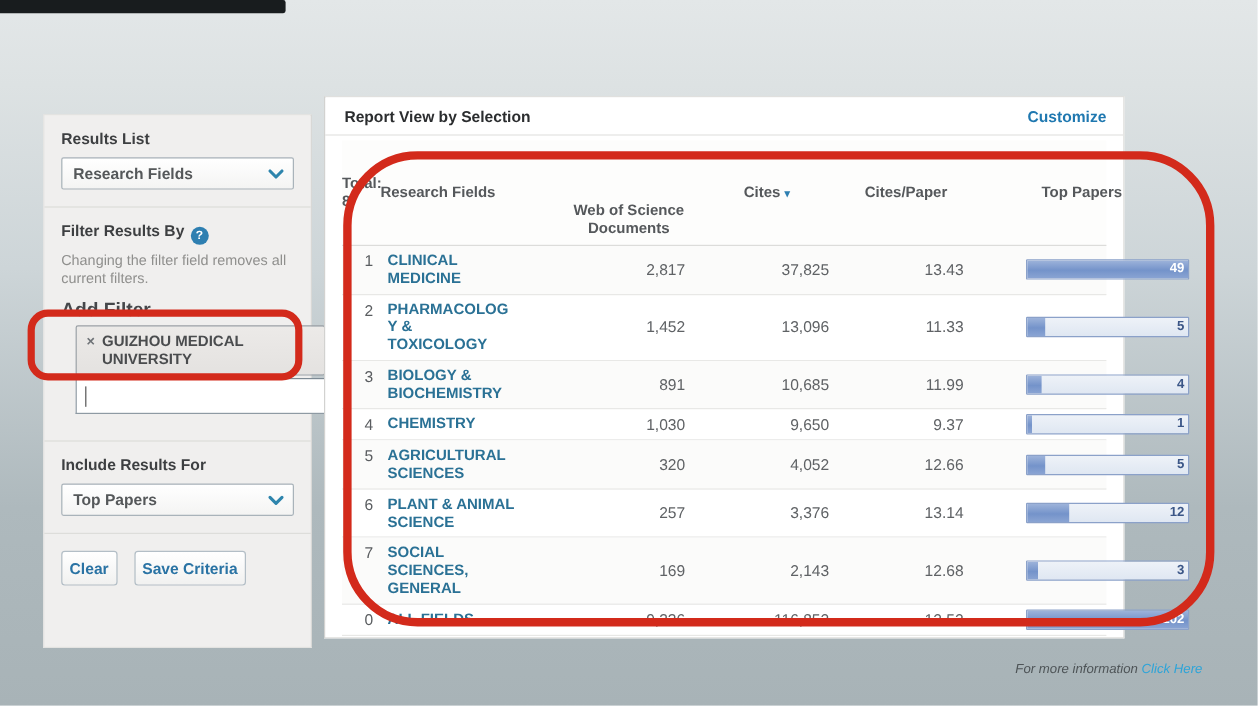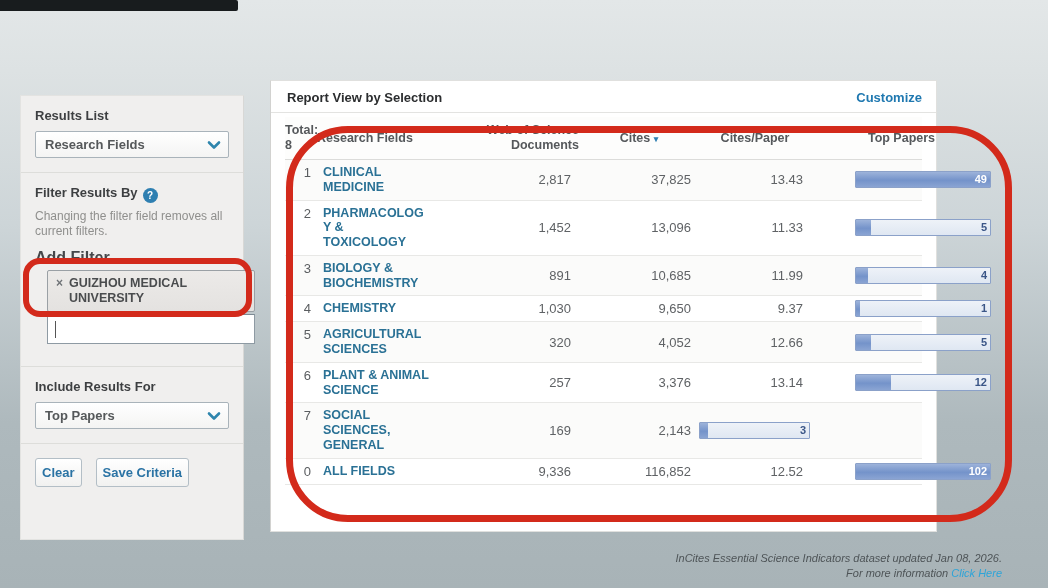--- a/index.html
+++ b/index.html
@@ -5,21 +5,21 @@
   * { margin:0; padding:0; box-sizing:border-box; }
   html,body { width:1048px; height:588px; font-family:"Liberation Sans", sans-serif; }
   #stage {
     position:relative; width:1048px; height:588px; overflow:hidden;
     background:linear-gradient(180deg,#e3e7e8 0%,#dde2e3 12%,#cdd5d8 38%,#aeb9bd 72%,#a8b3b7 100%);
   }
   .dark-strip { position:absolute; left:0; top:0; width:238px; height:11px; background:#181c1e; border-radius:0 2px 2px 0; }
   .page-title { position:absolute; left:22px; top:24px; font-size:25px; font-weight:bold; color:#45494c; letter-spacing:0.2px; }
 
   
-  .sidebar { position:absolute; left:20px; top:95px; width:224px; height:445px; background:#f0efee; border:1px solid #e3e3e1; border-right:1px solid #d8d8d6; }
+  .sidebar { position:absolute; left:36px; top:95px; width:224px; height:445px; background:#f0efee; border:1px solid #e3e3e1; border-right:1px solid #d8d8d6; }
   .sb-section { padding:12px 14px 14px 14px; border-bottom:1px solid #ddddda; }
   .sb-section:last-child { border-bottom:none; }
   .sb-label { font-size:13px; font-weight:bold; color:#3d3f41; margin-bottom:8px; }
   .dropdown { display:flex; align-items:center; justify-content:space-between; height:27px; background:linear-gradient(#ffffff,#f4f4f3); border:1px solid #a9b3ba; border-radius:2px; padding:0 6px 0 9px; cursor:pointer; }
   .dropdown .dd-text { font-size:13px; font-weight:bold; color:#55585a; }
   .chev { width:16px; height:16px; display:inline-block; }
   .help-badge { display:inline-flex; align-items:center; justify-content:center; width:15px; height:15px; border-radius:50%; background:#2e7fb1; color:#fff; font-size:10px; font-weight:bold; margin-left:5px; vertical-align:-2px; cursor:pointer; }
   .sb-note { font-size:12px; color:#8f8f8d; line-height:1.25; margin-bottom:10px; }
   .add-filter-label { font-size:16px; font-weight:bold; color:#45474a; margin-bottom:3px; }
   .filter-tag { display:flex; gap:6px; align-items:flex-start; background:linear-gradient(#eceae8,#e4e2e0); border:1px solid #9aa0a5; border-radius:2px; width:208px; margin-left:12px; padding:5px 8px; cursor:pointer; }
@@ -36,21 +36,21 @@
   .report-title { font-size:13px; font-weight:bold; color:#2b2d2f; }
   .customize { font-size:13px; font-weight:bold; color:#1f78b0; cursor:pointer; }
 
   .grid { margin:4px 14px 0 14px; }
   .trow { display:grid; grid-template-columns:32px 152px 110px 120px 112px 181px; align-items:center; border-bottom:1px solid #e8e8e6; }
   .trow:nth-child(odd) { background:#fbfbfa; }
   .thead { border-bottom:1px solid #dcdcda; background:#fdfdfc !important; }
   .thead > div { font-size:12.5px; font-weight:bold; color:#55585b; padding:6px 0; line-height:1.2; }
   .h-total { white-space:pre-line; color:#46494c; }
   .h-field { padding-left:6px; }
-  .h-docs { text-align:right; white-space:pre-line; }
+  .h-docs { text-align:center; white-space:pre-line;margin-top:45px; }
   .h-cites { text-align:center; color:#2e7fb1; cursor:pointer; }
   .h-cites .arrow { font-size:9px; color:#2e7fb1; }
   .h-cpp { text-align:center; }
   .h-top { text-align:center; }
 
   .c-rank { font-size:13px; color:#5a5d60; text-align:right; padding:5px 6px 5px 0; align-self:start; }
   .c-field { font-size:12.5px; font-weight:bold; color:#2a7195; padding:5px 0 5px 6px; line-height:1.18; white-space:pre-line; cursor:pointer; }
   .c-num { font-size:13px; color:#5f6265; text-align:right; padding:5px 8px 5px 0; }
   .c-bar { display:flex; justify-content:flex-end; padding:4px 1px 4px 0; }
   .bar-track { position:relative; width:136px; height:17px; background:linear-gradient(#eef2f8,#dfe7f2); border:1px solid #8ba1c9; border-radius:1px; overflow:hidden;padding-left:32px; }
@@ -227,20 +227,21 @@
               </div>
             </div>
           </div>
           <div class="trow">
             <div class="c-rank">7</div>
             <div class="c-field">SOCIAL
 SCIENCES,
 GENERAL</div>
             <div class="c-num">169</div>
             <div class="c-num">2,143</div>
+            <div class="c-num">12.68</div>
             <div class="c-bar">
               <div class="bar-track">
                 <div class="bar-fill" style="width: 7%;"></div>
                 <span class="bar-val">3</span>
               </div>
             </div>
           </div>
           <div class="trow">
             <div class="c-rank">0</div>
             <div class="c-field">ALL FIELDS</div>
@@ -255,20 +256,19 @@
             </div>
           </div>
         </div>
     </div>
   </div>
 
   <div class="red-rect red-big"></div>
   <div class="red-rect red-small"></div>
 
   <div class="footer">
-    <div>InCites Essential Science Indicators dataset updated Jan 08, 2026.</div>
     <div>
       <span>For more information</span>
       <span class="link">Click Here</span>
     </div>
   </div>
 
 </div>
 
 </body></html>

